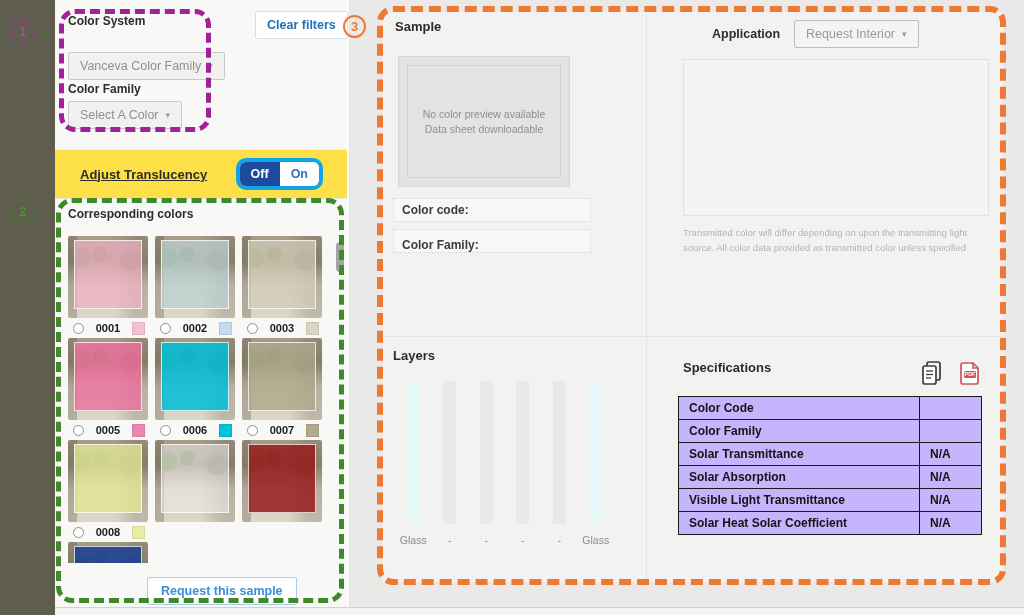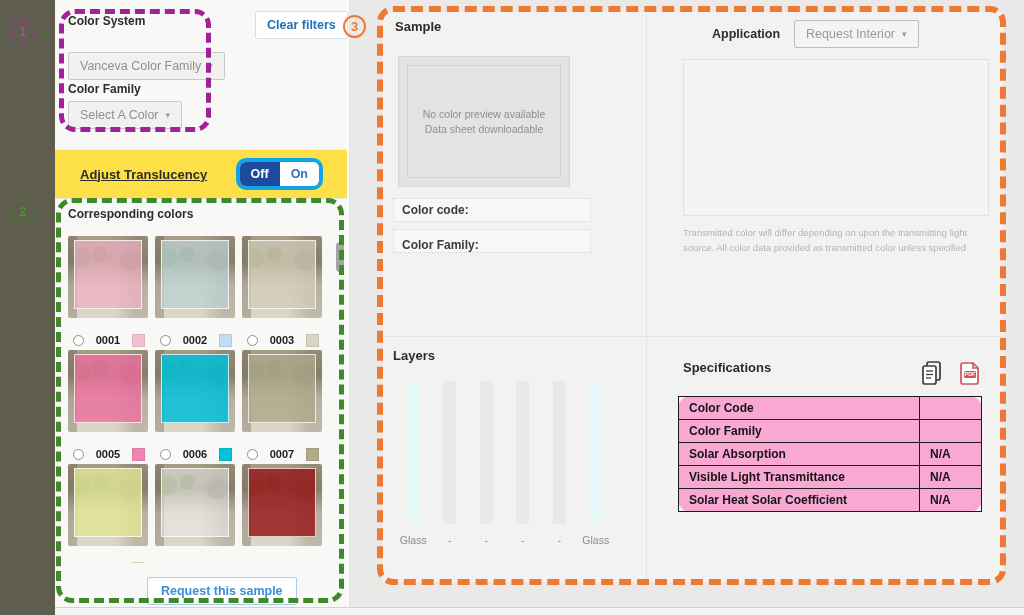--- a/index.html
+++ b/index.html
@@ -53,21 +53,21 @@
   .swatch-grid { display:grid; grid-template-columns:repeat(3,82px); column-gap:5px; row-gap:3px; padding:6px 0 0 3px; }
   .swatch { width:82px; cursor:pointer; }
   .photo { position:relative; width:80px; height:82px; border-radius:2px; overflow:hidden;
            background:
              radial-gradient(circle at 16% 26%, rgba(118,136,86,.85) 0 9px, rgba(118,136,86,0) 10px),
              radial-gradient(circle at 40% 22%, rgba(104,124,80,.7) 0 7px, rgba(104,124,80,0) 8px),
              radial-gradient(circle at 78% 30%, rgba(120,110,92,.6) 0 10px, rgba(120,110,92,0) 11px),
              linear-gradient(90deg, rgba(88,78,64,.30) 0 11%, rgba(0,0,0,0) 11% 58%, rgba(88,78,64,.22) 84% 100%),
              linear-gradient(180deg,#a89c86 0%,#948a74 30%,#b7ae9b 46%,#d3ccbb 60%,#ddd7c7 100%); }
   .pane { position:absolute; left:8%; right:8%; top:5%; bottom:11%; border:1px solid rgba(255,255,255,.75); }
-  .caption { display:flex; align-items:center; justify-content:center; gap:12px; margin-top:15px; height:14px; }
+  .caption { display:flex; align-items:center; justify-content:center; gap:12px; margin-top:3px; height:14px; }
   .radio { width:11px; height:11px; border-radius:50%; border:1px solid #8f8f8d; background:#fff; flex:0 0 auto; cursor:pointer; }
   .code { font-size:11px; font-weight:bold; color:#1c1c1a; }
   .chip { width:13px; height:13px; flex:0 0 auto; border:1px solid rgba(0,0,0,.08); }
   .chip.pattern { background-image:repeating-linear-gradient(45deg, rgba(255,255,255,.8) 0 1.5px, rgba(255,255,255,0) 1.5px 3.5px); }
   .scroll-thumb { left:336px; top:242px; width:8px; height:30px; background:#a3a3a1; border-radius:4px; cursor:grab; }
 
   .btn-request { left:147px; top:577px; padding:6px 13px; background:#fff; border:1px solid #a8cdea; border-radius:2px;
                  color:#3d8ed2; font-size:12.5px; font-weight:bold; cursor:pointer; }
 
   
@@ -93,21 +93,21 @@
   .layer .lab { margin-top:10px; font-size:10.5px; color:#8c8c8a; }
 
   .app-row { left:684px; top:20px; display:flex; align-items:center; gap:14px;margin-left:28px; }
   .big-box { left:683px; top:59px; width:306px; height:157px; border:1px dotted #d9cfcf; background:#f4f4f3; }
   .disclaimer { left:683px; top:226px; width:316px; font-size:9.5px; color:#b3b3b1; line-height:1.55; }
 
   .spec-head { left:683px; top:360px; width:300px; display:flex; align-items:flex-start; justify-content:space-between; }
   .spec-icons { display:flex; gap:13px; }
   .icon-btn { cursor:pointer; background:none; border:none; padding:0; line-height:0; }
 
-  table.spec { left:678px; top:396px; width:304px; border-collapse:collapse; background:#f9a8d4;border-radius:13px; }
+  table.spec { left:678px; top:396px; width:304px; border-collapse:collapse; background:#c4b5fd; }
   table.spec td { border:1px solid #1a1a1a; height:23px; font-size:12px; font-weight:bold; color:#141414; padding:0 0 0 10px; }
   table.spec td.val { width:62px; }
 </style>
 </head>
 <body>
 
 <div id="app">
 
   <div class="abs dark-strip"></div>
   <div class="abs left-bg"></div>
@@ -327,20 +327,24 @@
       <tbody>
         <tr>
           <td>Color Code</td>
           <td class="val"></td>
         </tr>
         <tr>
           <td>Color Family</td>
           <td class="val"></td>
         </tr>
         <tr>
+          <td>Solar Transmittance</td>
+          <td class="val">N/A</td>
+        </tr>
+        <tr>
           <td>Solar Absorption</td>
           <td class="val">N/A</td>
         </tr>
         <tr>
           <td>Visible Light Transmittance</td>
           <td class="val">N/A</td>
         </tr>
         <tr>
           <td>Solar Heat Solar Coefficient</td>
           <td class="val">N/A</td>

